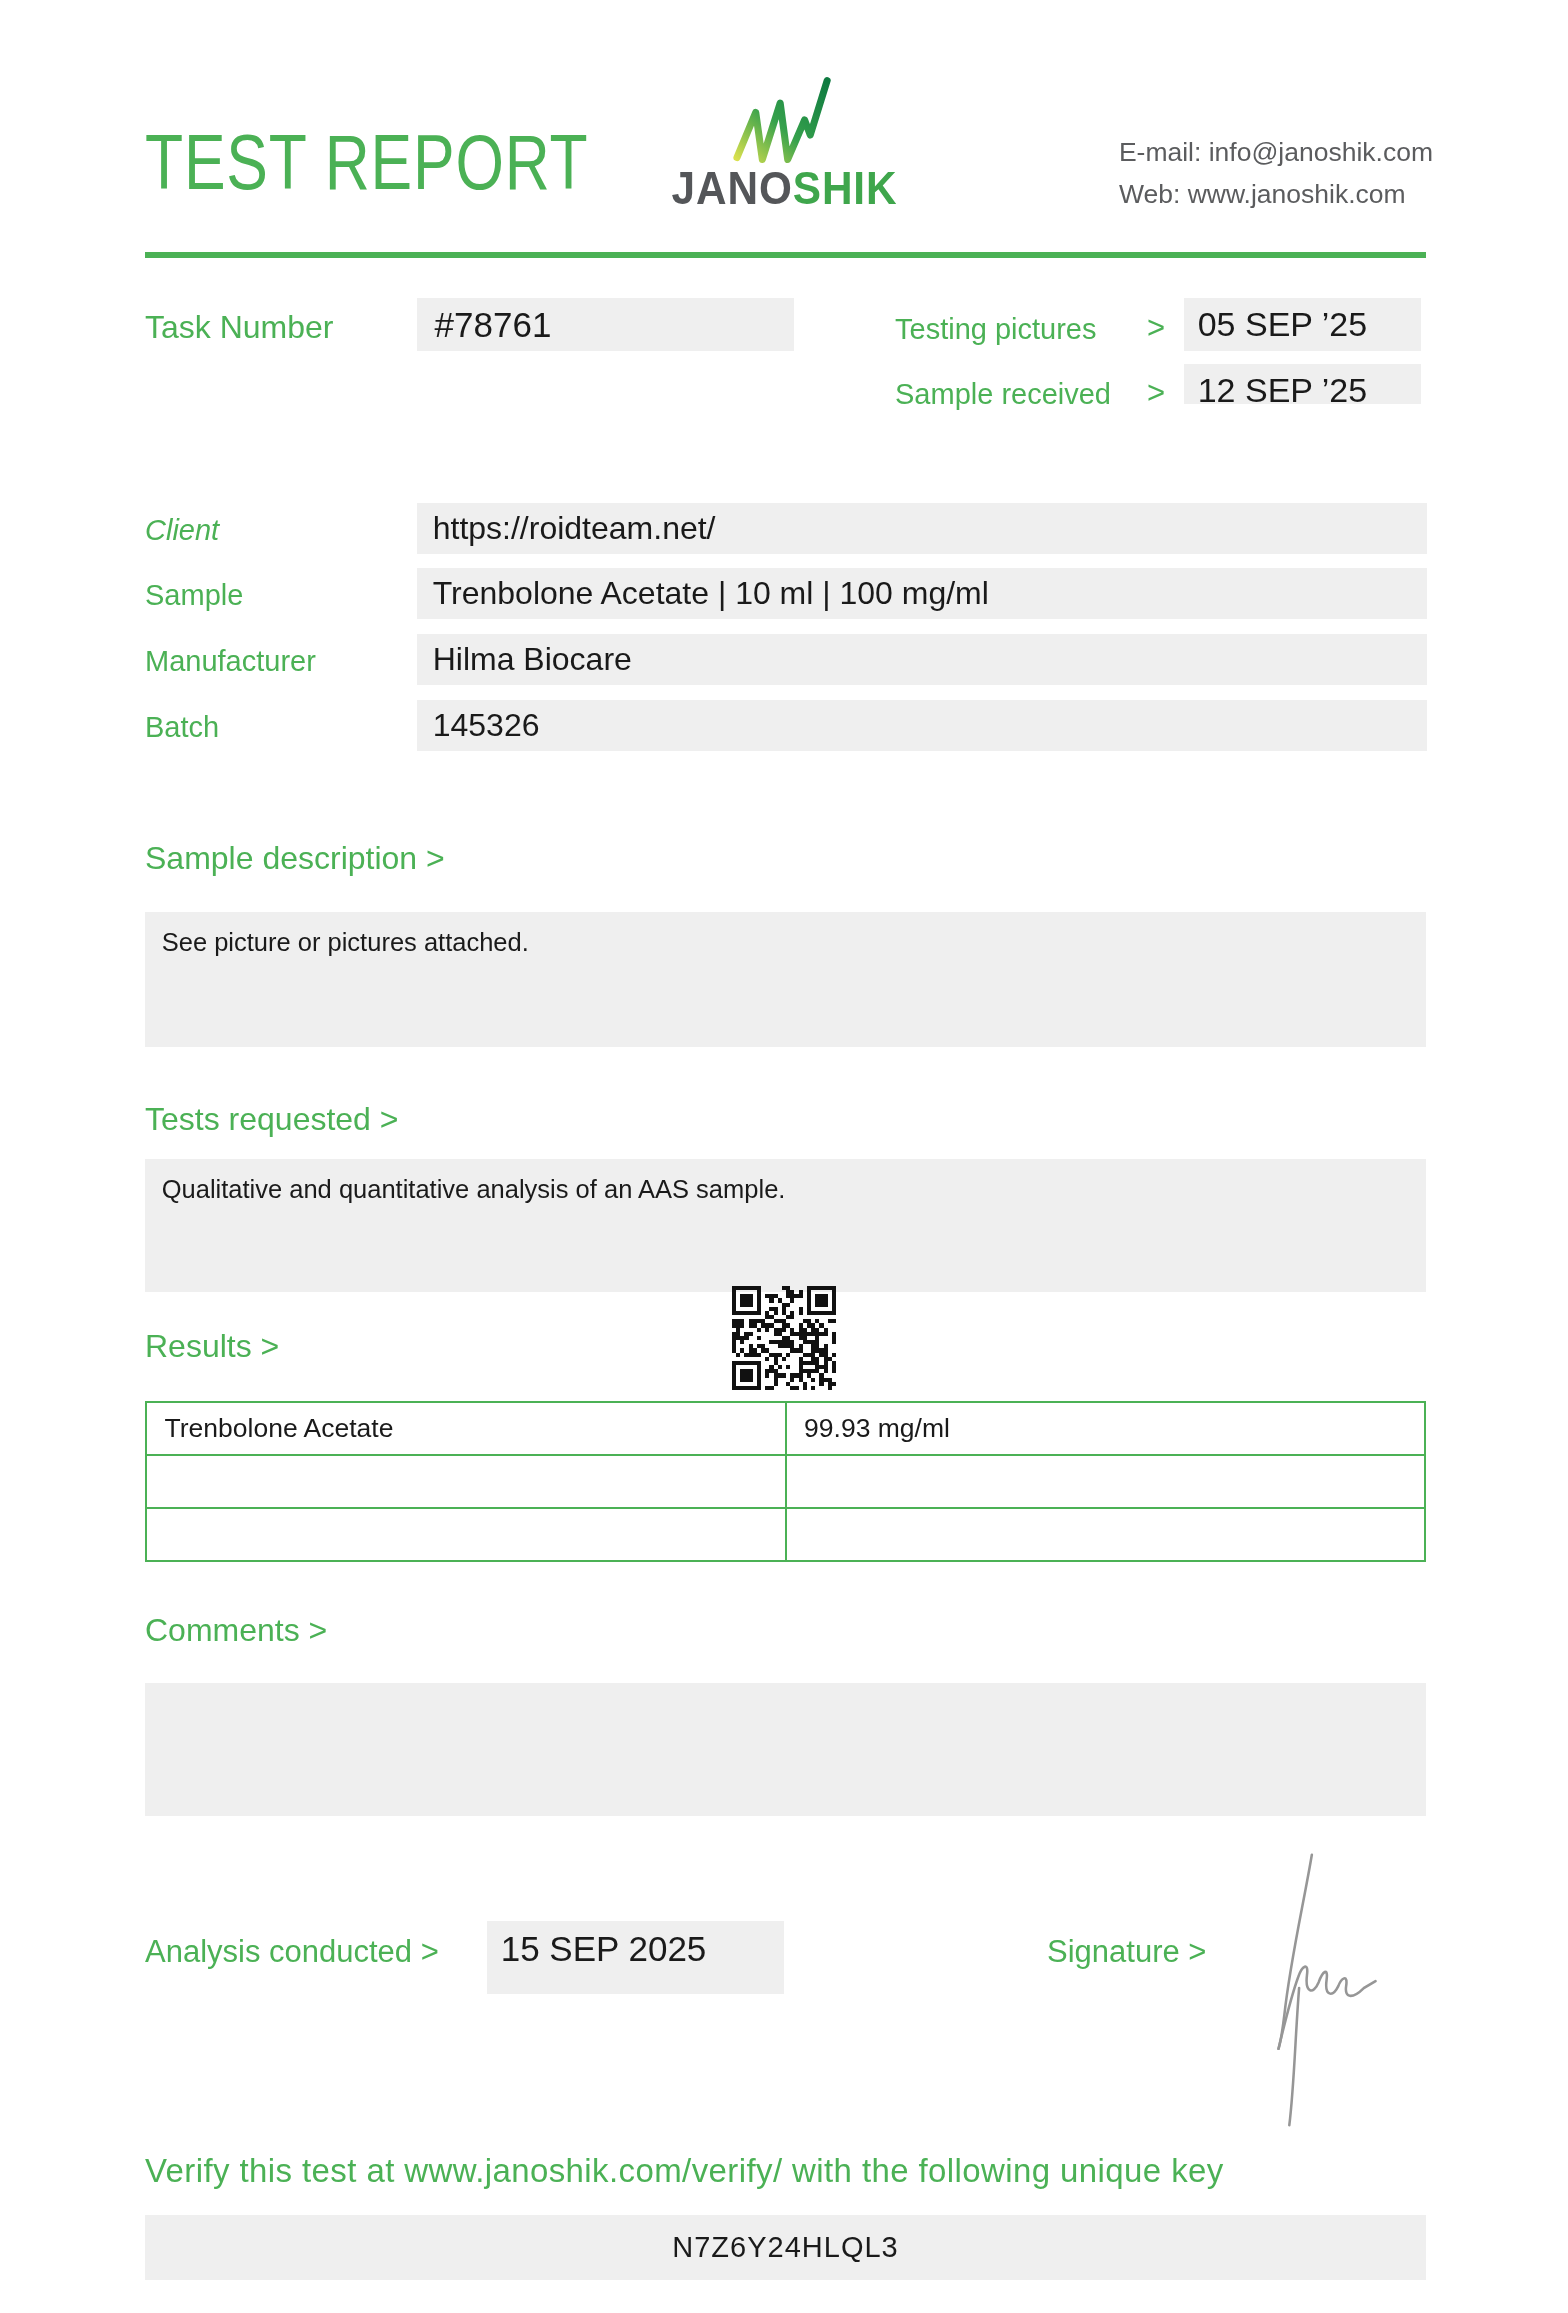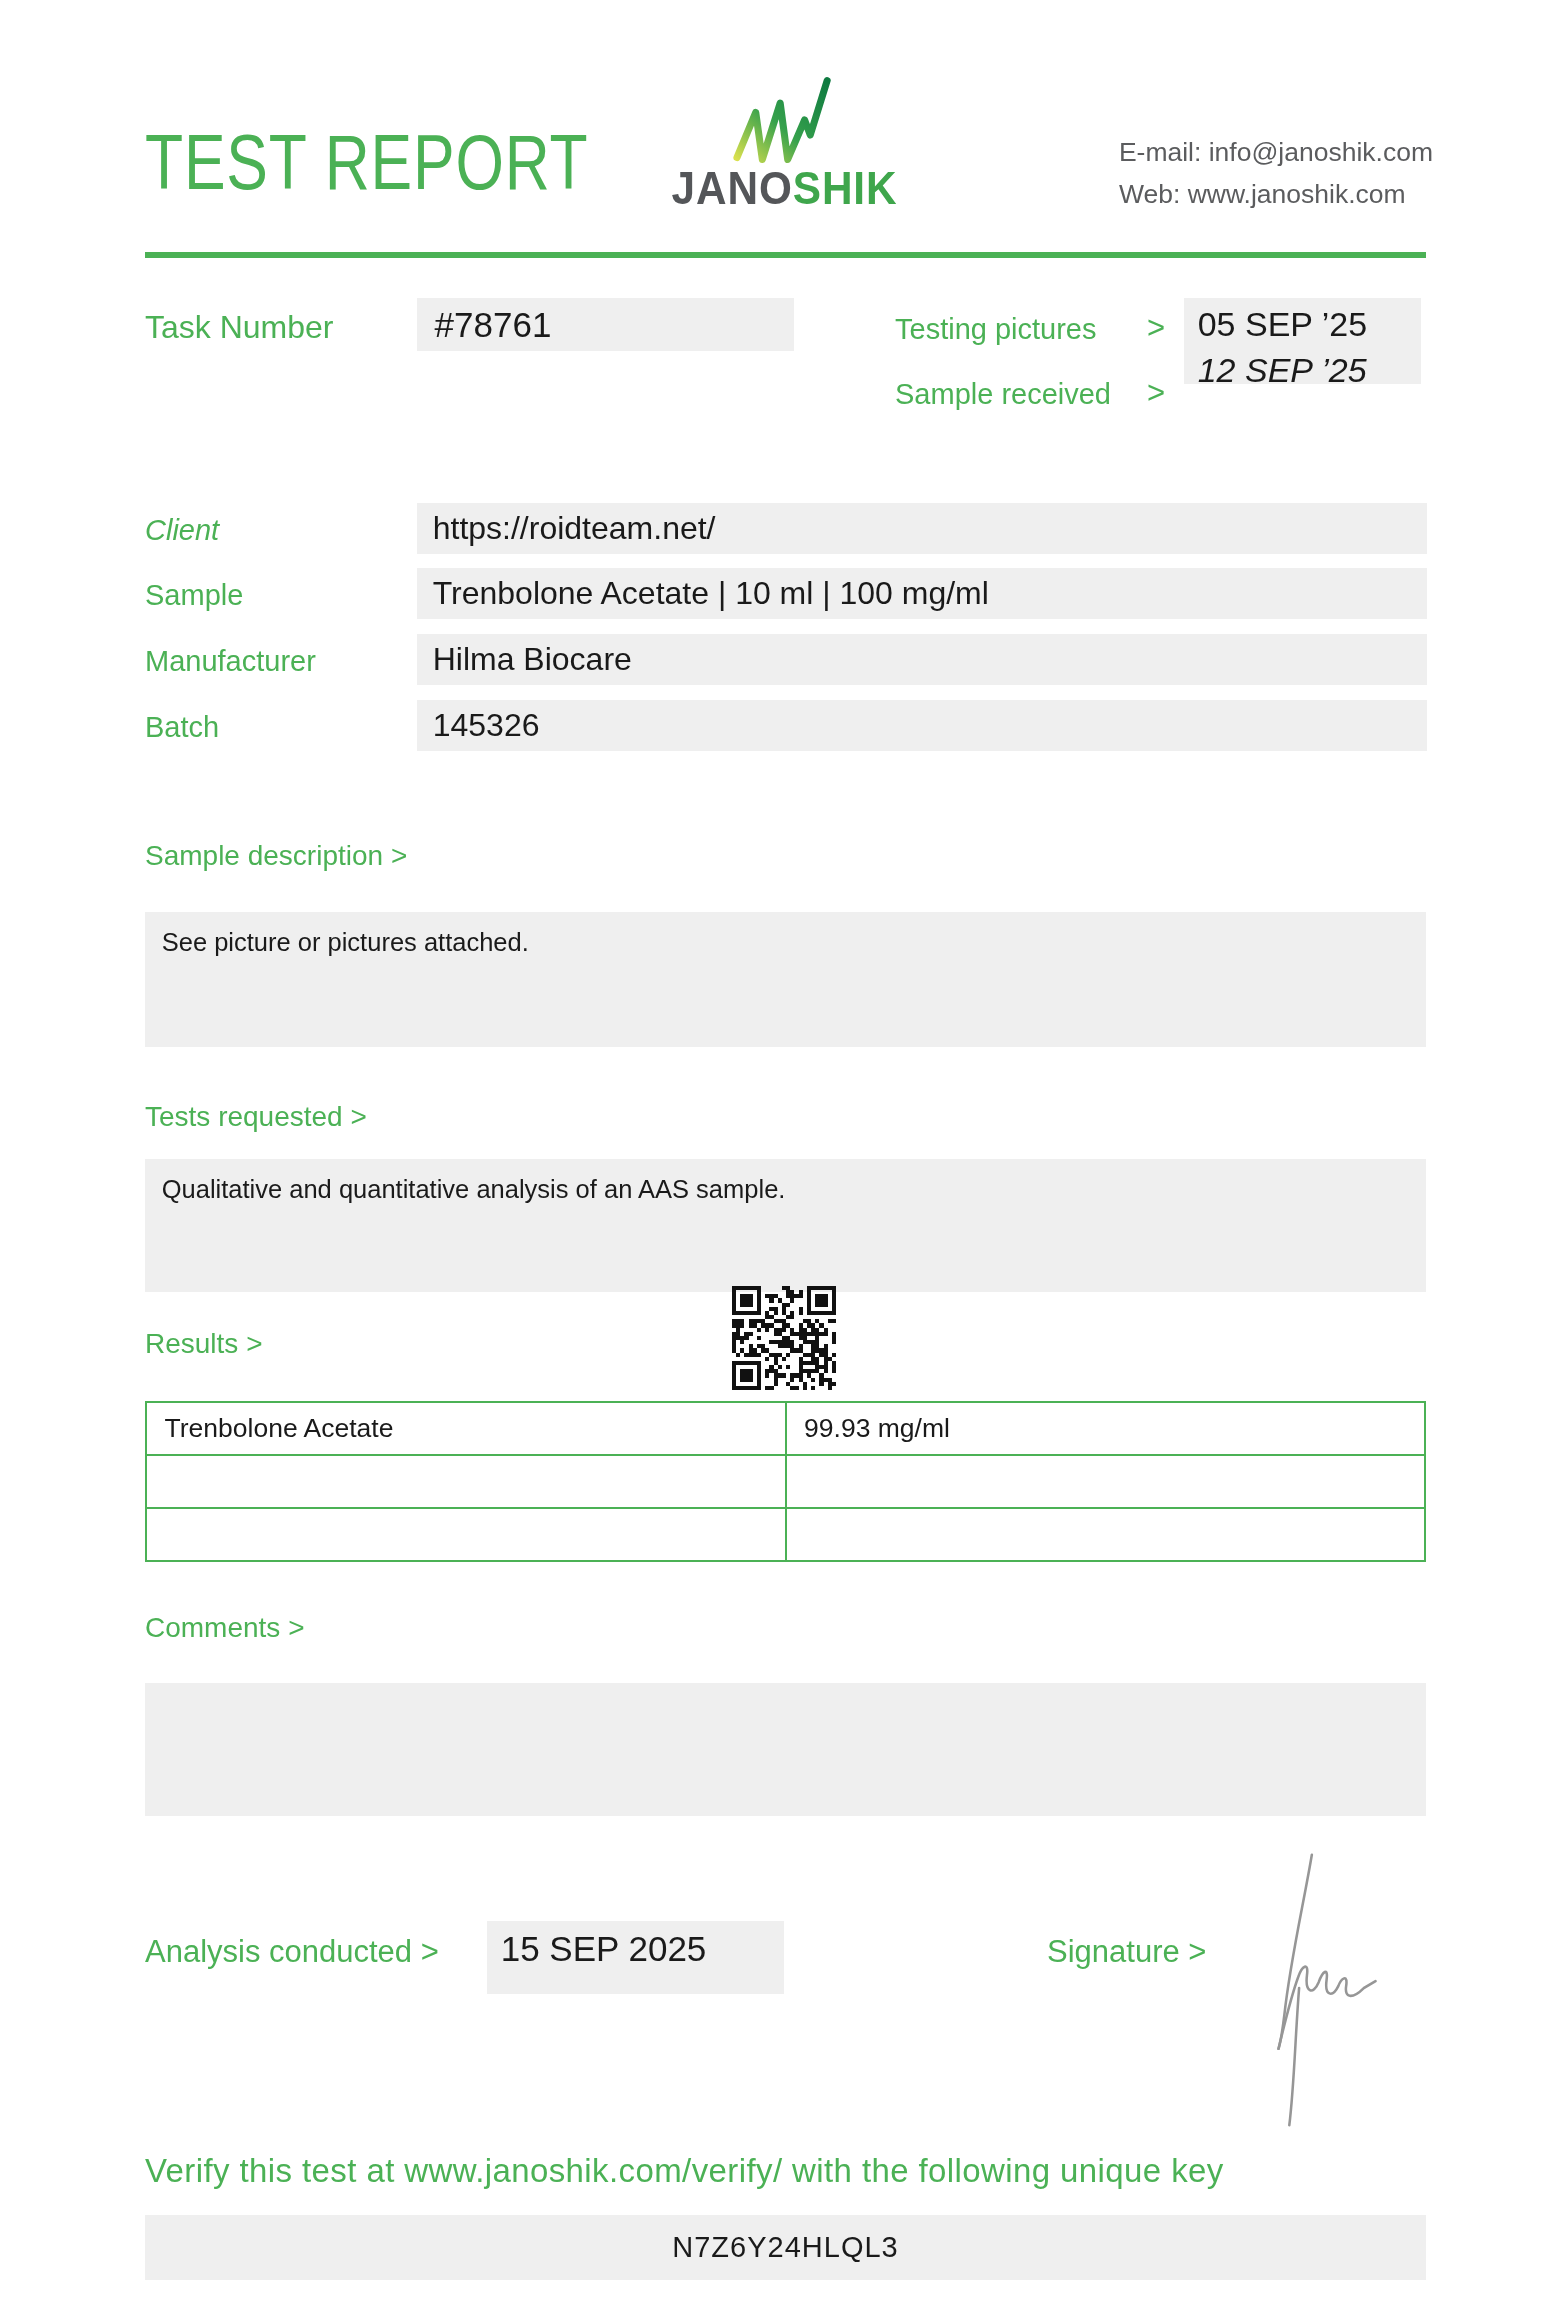--- a/index.html
+++ b/index.html
@@ -29,35 +29,35 @@
     transform:scaleX(.92);transform-origin:center top;white-space:nowrap;
   }
   .logo-text .brand-dark{color:var(--logo-dark);}
   .logo-text .brand-green{color:#3fa64c;}
 
   .contact{right:135px;top:131px;font-size:26.5px;color:var(--text-gray);line-height:42px;}
 
   .rule{left:145px;top:252px;width:1281px;height:5.9px;background:var(--accent);}
 
   .green-label{color:var(--accent);font-size:29px;line-height:1.2;white-space:nowrap;}
-  .green-heading{color:var(--accent);font-size:28px;line-height:1.2;white-space:nowrap;}
+  .green-heading{color:var(--accent);font-size:32px;line-height:1.2;white-space:nowrap;}
 
   .gray-box{background:var(--box-bg);}
   .value-text{color:var(--text-dark);white-space:nowrap;overflow:hidden;}
 
   .task-label{left:145px;top:308px;font-size:32px;}
   .task-box{left:417px;top:298px;width:377px;height:53px;}
   .task-box .value-text{font-size:35px;line-height:53px;padding-left:17.6px;}
 
   .ord-label{left:895px;top:312px;}
   .rec-label{left:895px;top:377px;}
   .arrow-ord{left:1147px;top:310px;font-size:31px;color:var(--accent);}
   .arrow-rec{left:1147px;top:375px;font-size:31px;color:var(--accent);}
   .ord-box{left:1184px;top:298px;width:237px;height:53px;}
-  .rec-box{left:1184px;top:344px;width:237px;height:40px;font-style:italic;}
+  .rec-box{left:1184px;top:364px;width:237px;height:40px;}
   .date-value{font-size:34px;font-weight:500;line-height:53px;padding-left:13.7px;}
 
   .field-label-0{left:145px;top:513px;font-style:italic;}
   .field-label-1{left:145px;top:578px;}
   .field-label-2{left:145px;top:644px;}
   .field-label-3{left:145px;top:710px;}
   .field-box{left:417px;width:1010px;height:51px;}
   .field-box-0{top:503px;}
   .field-box-1{top:568px;}
   .field-box-2{top:634px;}

